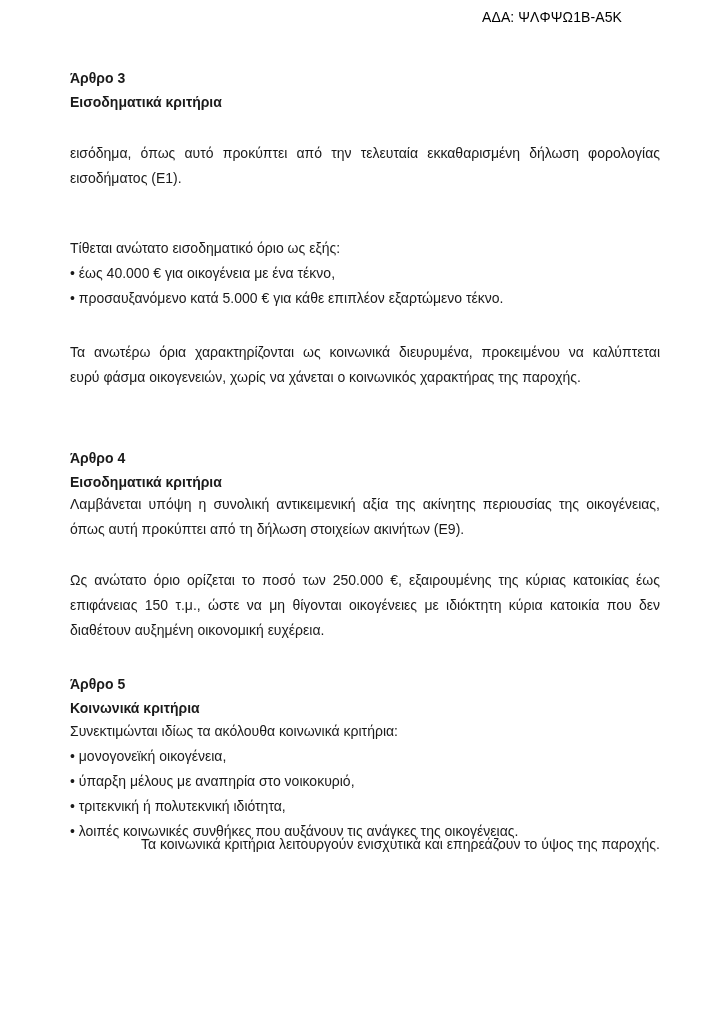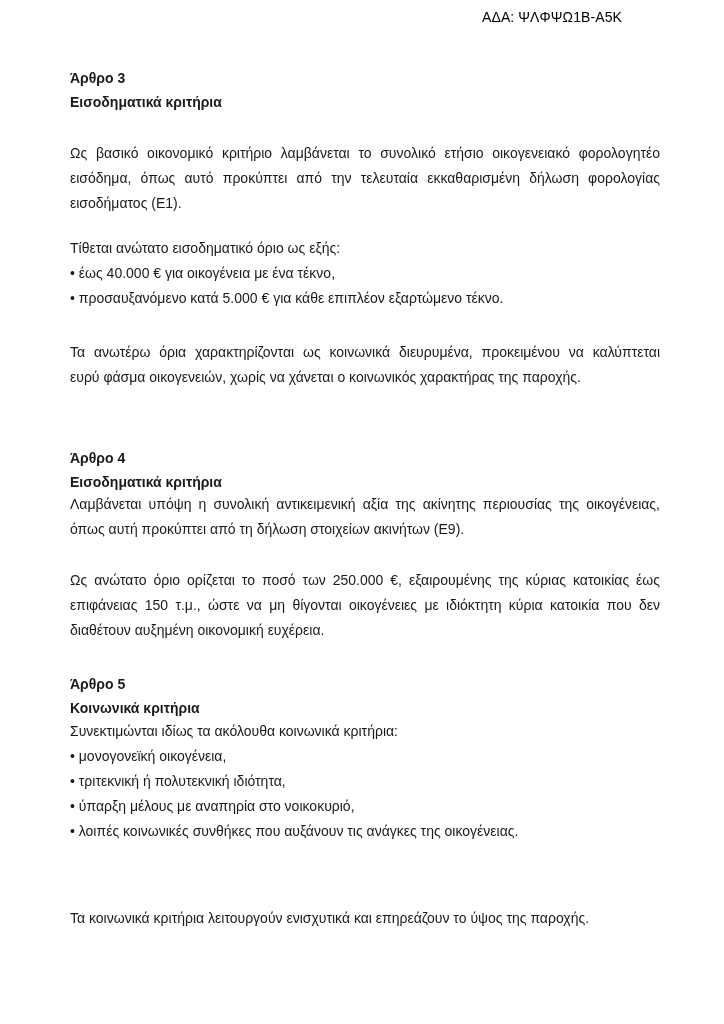--- a/index.html
+++ b/index.html
@@ -60,21 +60,20 @@
 <body>
 
 <div class="ada">ΑΔΑ: ΨΛΦΨΩ1Β-Α5Κ</div>
 
 <div class="page">
 
   <div class="heading" style="top:66px;">Άρθρο 3</div>
   <div class="heading" style="top:90px;">Εισοδηματικά κριτήρια</div>
 
   <div class="para" style="top:141px;">
-    <span class="jline">Ως βασικό οικονομικό κριτήριο λαμβάνεται το συνολικό ετήσιο οικογενειακό φορολογητέο</span>
     <span class="jline">εισόδημα, όπως αυτό προκύπτει από την τελευταία εκκαθαρισμένη δήλωση φορολογίας</span>
     <span class="line">εισοδήματος (Ε1).</span>
   </div>
 
   <div class="para" style="top:236px;">
     <span class="line">Τίθεται ανώτατο εισοδηματικό όριο ως εξής:</span>
     <span class="line">• έως 40.000 € για οικογένεια με ένα τέκνο,</span>
     <span class="line">• προσαυξανόμενο κατά 5.000 € για κάθε επιπλέον εξαρτώμενο τέκνο.</span>
   </div>
 
@@ -96,22 +95,22 @@
     <span class="jline">επιφάνειας 150 τ.μ., ώστε να μη θίγονται οικογένειες με ιδιόκτητη κύρια κατοικία που δεν</span>
     <span class="line">διαθέτουν αυξημένη οικονομική ευχέρεια.</span>
   </div>
 
   <div class="heading" style="top:672px;">Άρθρο 5</div>
   <div class="heading" style="top:696px;">Κοινωνικά κριτήρια</div>
 
   <div class="para" style="top:719px;">
     <span class="line">Συνεκτιμώνται ιδίως τα ακόλουθα κοινωνικά κριτήρια:</span>
     <span class="line">• μονογονεϊκή οικογένεια,</span>
+    <span class="line">• ύπαρξη μέλους με αναπηρία στο νοικοκυριό,</span>
     <span class="line">• τριτεκνική ή πολυτεκνική ιδιότητα,</span>
-    <span class="line">• ύπαρξη μέλους με αναπηρία στο νοικοκυριό,</span>
     <span class="line">• λοιπές κοινωνικές συνθήκες που αυξάνουν τις ανάγκες της οικογένειας.</span>
   </div>
 
-  <div class="para" style="top:906px;">
+  <div class="para" style="top:832px;text-align:right;">
     <span class="line">Τα κοινωνικά κριτήρια λειτουργούν ενισχυτικά και επηρεάζουν το ύψος της παροχής.</span>
   </div>
 
 </div>
 
 </body></html>

